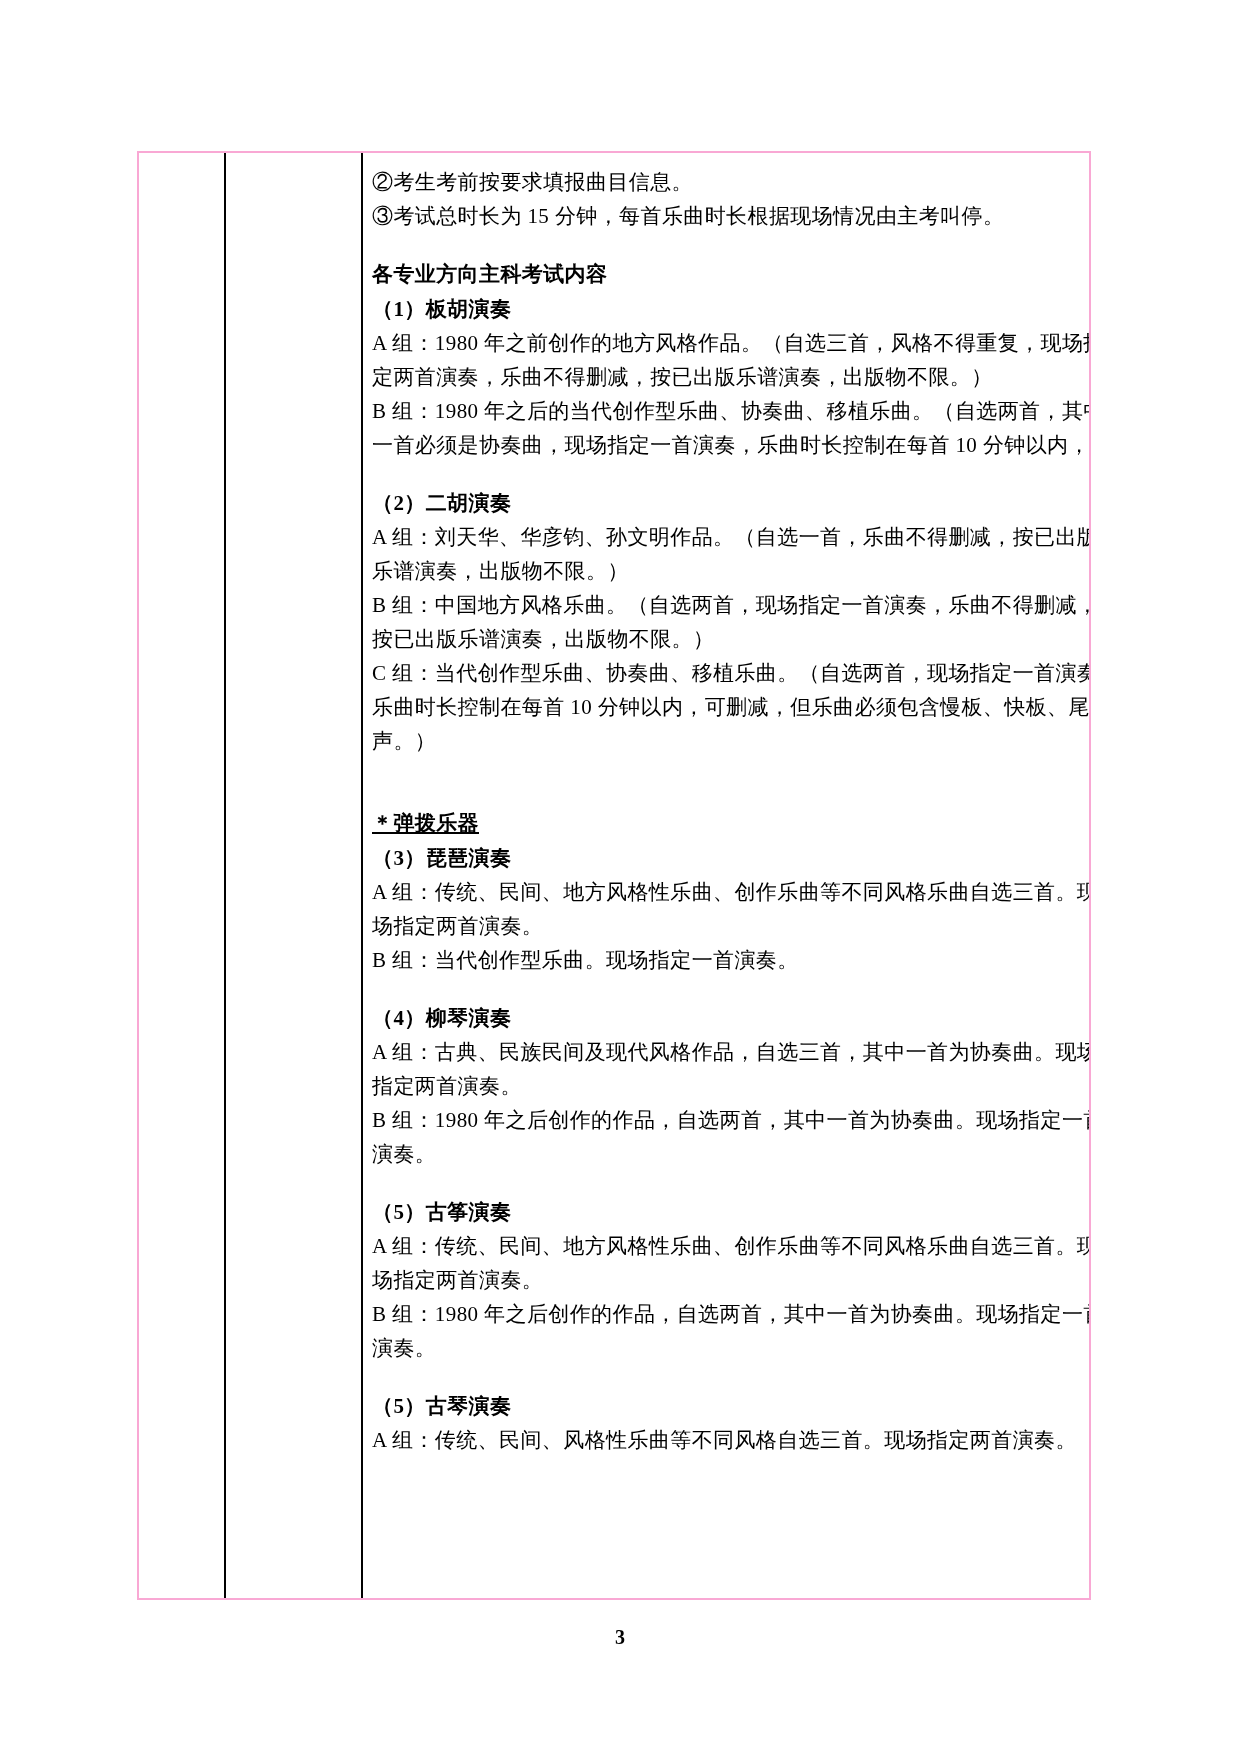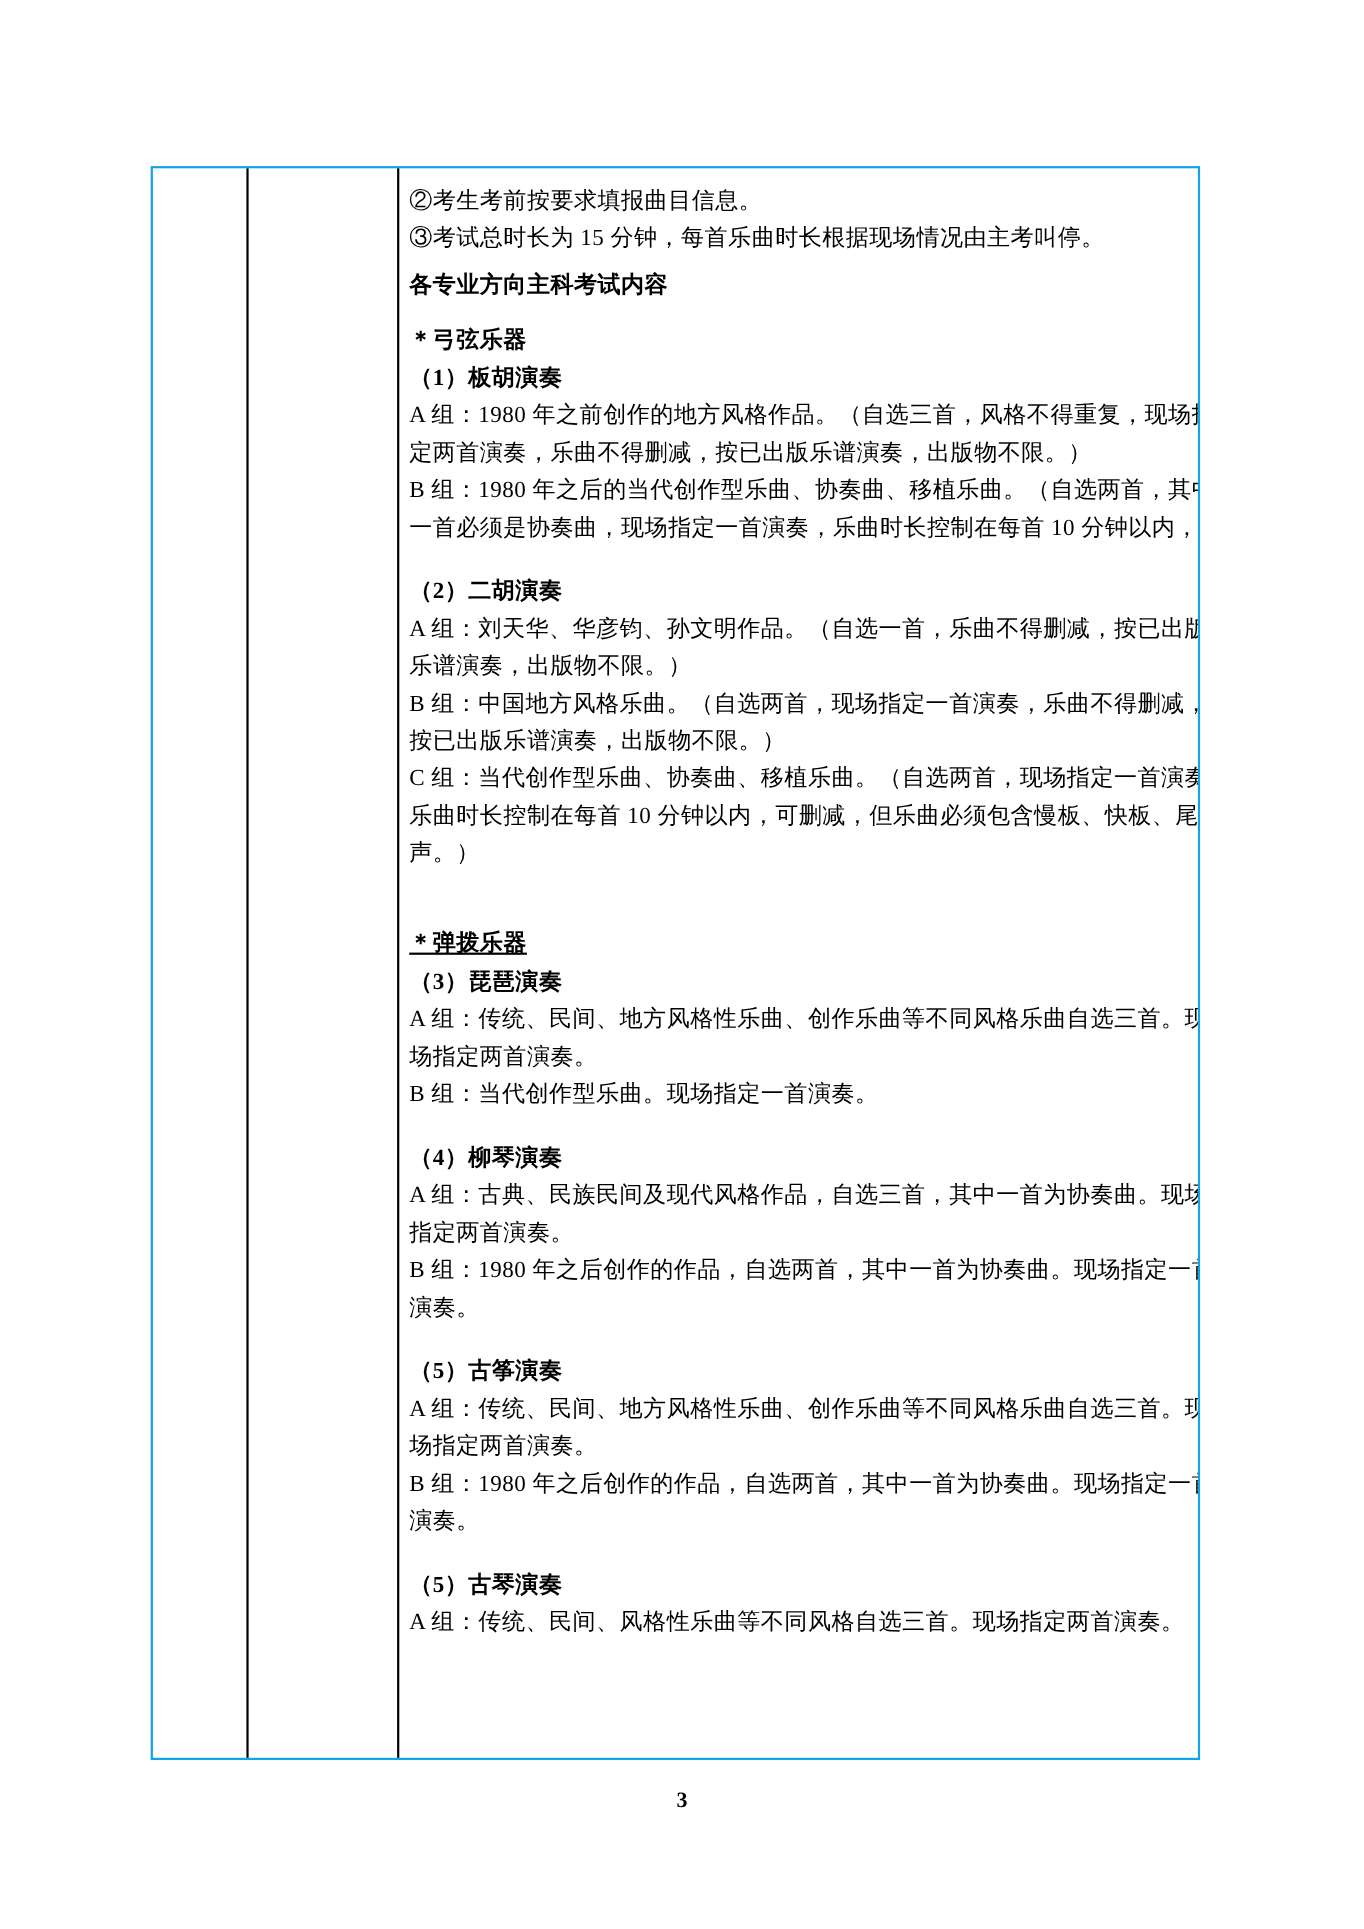--- a/index.html
+++ b/index.html
@@ -15,21 +15,21 @@
     color: #000000;
     font-family: "Liberation Serif", "DejaVu Serif", serif;
     overflow: hidden;
   }
   .doc-table {
     position: absolute;
     left: 137px;
     top: 151px;
     width: 954px;
     height: 1449px;
-    border: 2px solid #0ea5e9;
+    border: 2px solid #f9a8d4;
     box-sizing: border-box;
     display: flex;
     flex-direction: row;
   }
   .col-narrow-1 {
     width: 87px;
     border-right: 2px solid #000000;
     box-sizing: border-box;
     flex: none;
   }
@@ -45,21 +45,21 @@
     padding: 12px 10px 0 9px;
     overflow: hidden;
   }
   .line {
     font-size: 21px;
     line-height: 34px;
     height: 34px;
     white-space: pre;
     letter-spacing: 0.4px;
   }
-  .line.heading  { font-weight: 700; margin-top: 8px; }
+  .line.heading  { font-weight: 700; margin-top: 24px; }
   .line.sub      { font-weight: 700; margin-top: 16px; }
   .line.sub-lg   { font-weight: 700; margin-top: 48px; text-decoration: underline; }
   .line.title    { font-weight: 700; margin-top: 1px; font-family: Liberation Serif, serif; }
   .line.title-lg { font-weight: 700; margin-top: 24px; }
   .page-number {
     position: absolute;
     left: 0;
     top: 1626px;
     width: 100%;
     text-align: center;
@@ -72,21 +72,20 @@
 
 <div class="page">
 
   <div class="doc-table">
     <div class="col-narrow-1"></div>
     <div class="col-narrow-2"></div>
     <div class="col-content">
         <div class="line body">②考生考前按要求填报曲目信息。</div>
         <div class="line body">③考试总时长为 15 分钟，每首乐曲时长根据现场情况由主考叫停。</div>
         <div class="line heading">各专业方向主科考试内容</div>
-        <div class="line sub">＊弓弦乐器</div>
         <div class="line title">（1）板胡演奏</div>
         <div class="line body">A 组：1980 年之前创作的地方风格作品。（自选三首，风格不得重复，现场指</div>
         <div class="line body">定两首演奏，乐曲不得删减，按已出版乐谱演奏，出版物不限。）</div>
         <div class="line body">B 组：1980 年之后的当代创作型乐曲、协奏曲、移植乐曲。（自选两首，其中</div>
         <div class="line body">一首必须是协奏曲，现场指定一首演奏，乐曲时长控制在每首 10 分钟以内，</div>
         <div class="line title-lg">（2）二胡演奏</div>
         <div class="line body">A 组：刘天华、华彦钧、孙文明作品。（自选一首，乐曲不得删减，按已出版</div>
         <div class="line body">乐谱演奏，出版物不限。）</div>
         <div class="line body">B 组：中国地方风格乐曲。（自选两首，现场指定一首演奏，乐曲不得删减，</div>
         <div class="line body">按已出版乐谱演奏，出版物不限。）</div>

